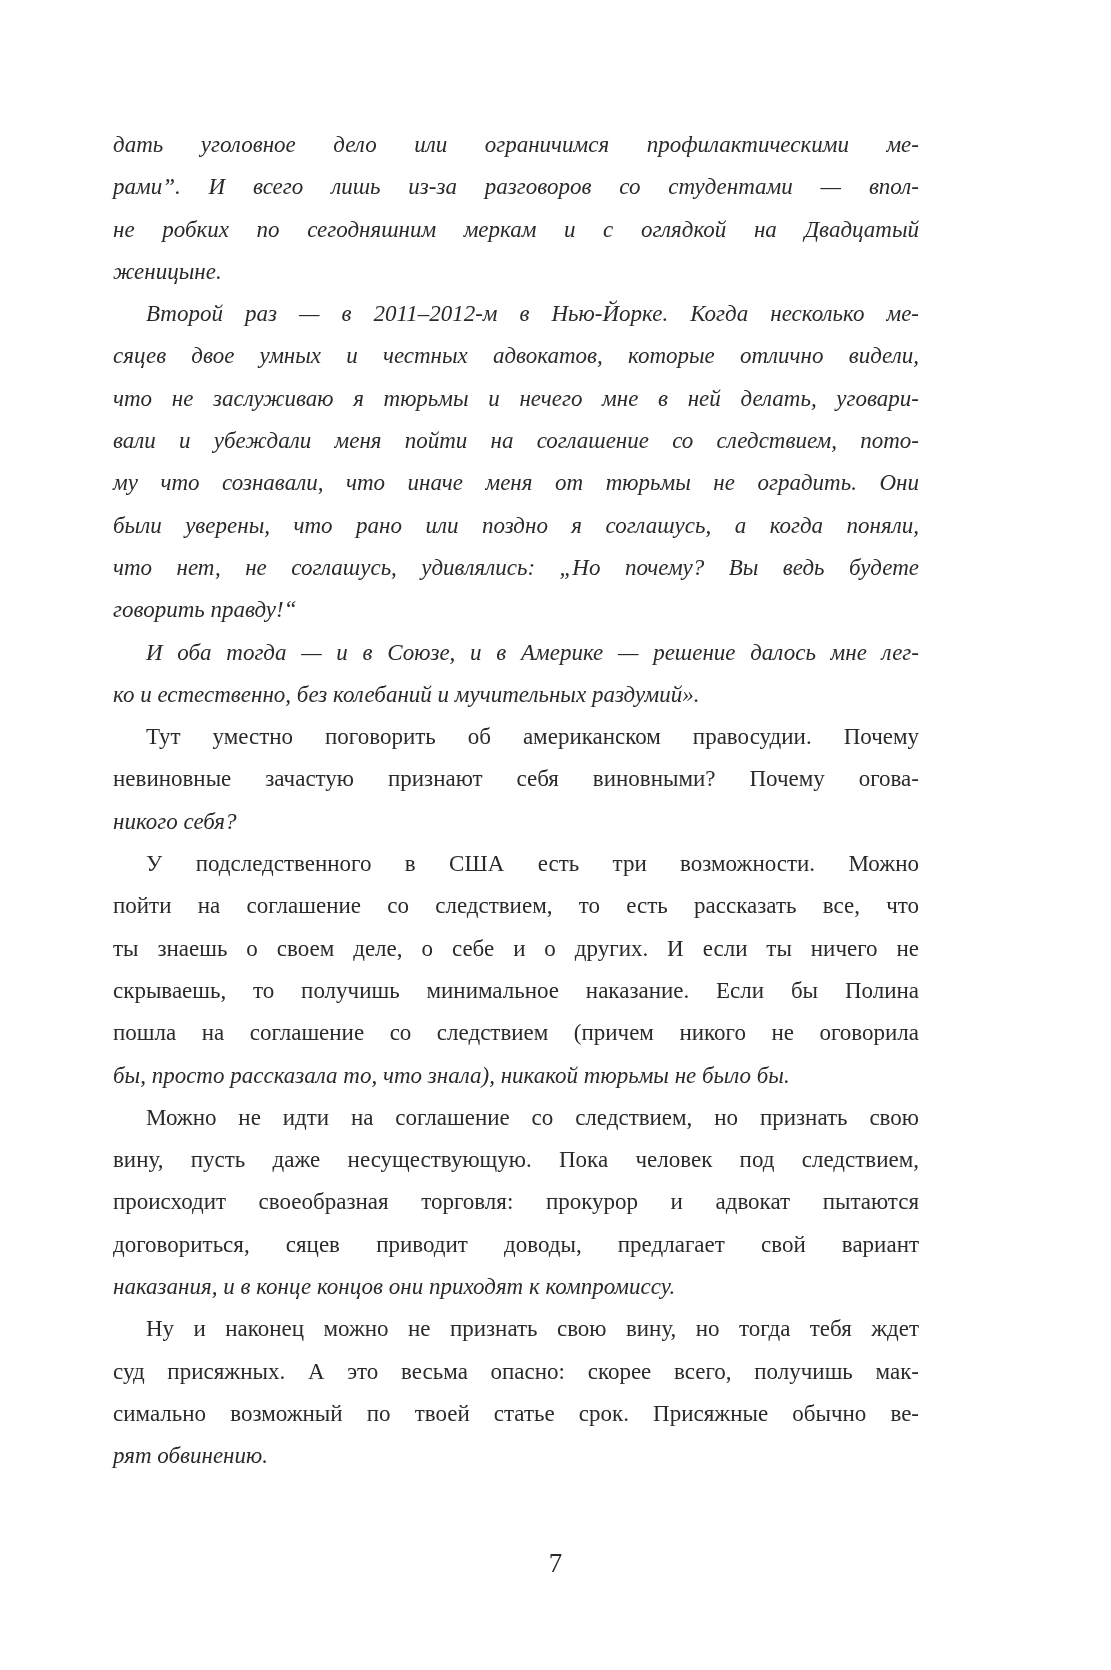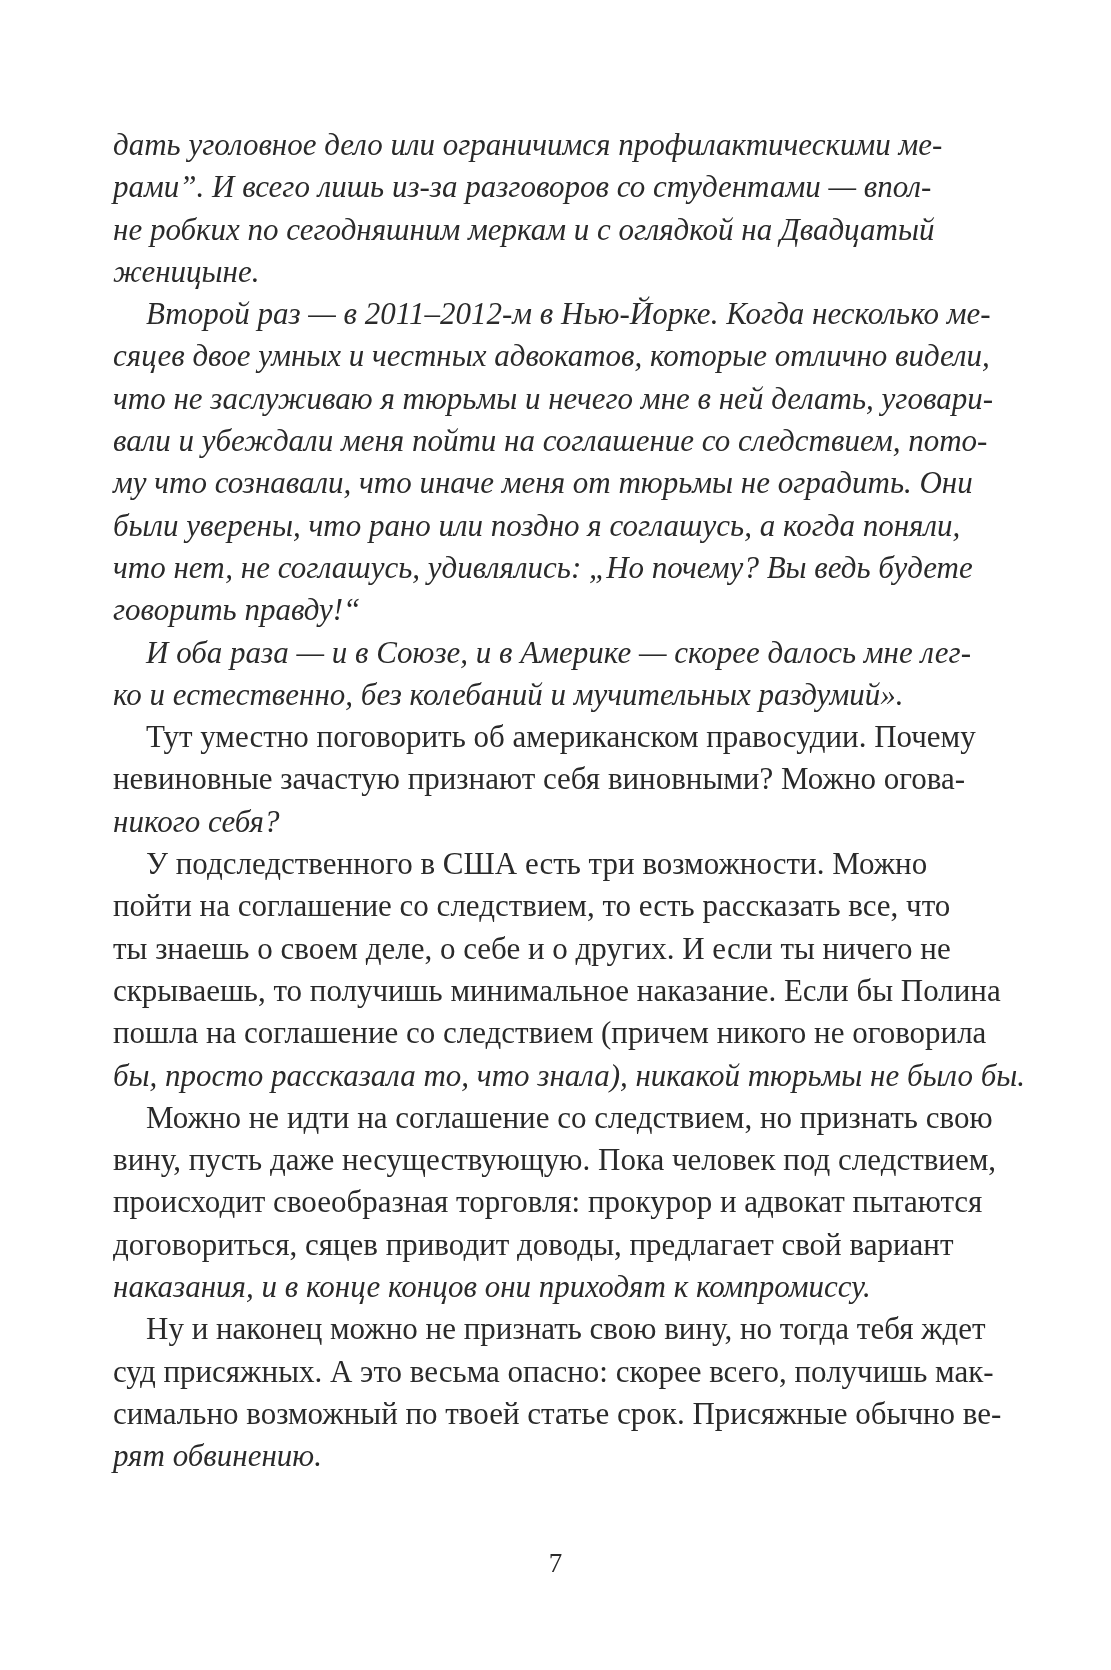--- a/index.html
+++ b/index.html
@@ -1,21 +1,21 @@
 <!DOCTYPE html>
 <html><head>
   <meta charset="utf-8">
   <style>
     html, body { margin: 0; padding: 0; background: #ffffff; }
     body { width: 1111px; height: 1670px; position: relative; overflow: hidden; }
     .page {
       position: absolute; left: 113px; top: 124px; width: 806px;
       font-family: "Liberation Serif", "DejaVu Serif", serif;
       color: #2a2a2a;
-      font-size: 31px;
+      font-size: 23px;
       line-height: 42.3px;
     }
     .line { display: block; white-space: nowrap; text-align-last: justify; text-align: justify; height: 42.3px; }
     .line.last { text-align-last: left; font-style: italic; }
     .indent { padding-left: 33px; }
     .italic { font-style: italic; }
     .page-number {
       position: absolute; left: 0; width: 1111px; top: 1548px;
       text-align: center;
       font-family: "Liberation Serif", "DejaVu Serif", serif;
@@ -39,27 +39,27 @@
     <span class="line">сяцев двое умных и честных адвокатов, которые отлично видели,</span>
     <span class="line">что не заслуживаю я тюрьмы и нечего мне в ней делать, уговари-</span>
     <span class="line">вали и убеждали меня пойти на соглашение со следствием, пото-</span>
     <span class="line">му что сознавали, что иначе меня от тюрьмы не оградить. Они</span>
     <span class="line">были уверены, что рано или поздно я соглашусь, а когда поняли,</span>
     <span class="line">что нет, не соглашусь, удивлялись: „Но почему? Вы ведь будете</span>
     <span class="line last">говорить правду!“</span>
   </div>
 
   <div class="italic">
-    <span class="line indent">И оба раза — и в Союзе, и в Америке — скорее далось мне лег-</span>
+    <span class="line indent">И оба тогда — и в Союзе, и в Америке — решение далось мне лег-</span>
     <span class="line last">ко и естественно, без колебаний и мучительных раздумий».</span>
   </div>
 
   <div>
     <span class="line indent">Тут уместно поговорить об американском правосудии. Почему</span>
-    <span class="line">невиновные зачастую признают себя виновными? Можно огова-</span>
+    <span class="line">невиновные зачастую признают себя виновными? Почему огова-</span>
     <span class="line last">никого себя?</span>
   </div>
 
   <div>
     <span class="line indent">У подследственного в США есть три возможности. Можно</span>
     <span class="line">пойти на соглашение со следствием, то есть рассказать все, что</span>
     <span class="line">ты знаешь о своем деле, о себе и о других. И если ты ничего не</span>
     <span class="line">скрываешь, то получишь минимальное наказание. Если бы Полина</span>
     <span class="line">пошла на соглашение со следствием (причем никого не оговорила</span>
     <span class="line last">бы, просто рассказала то, что знала), никакой тюрьмы не было бы.</span>

